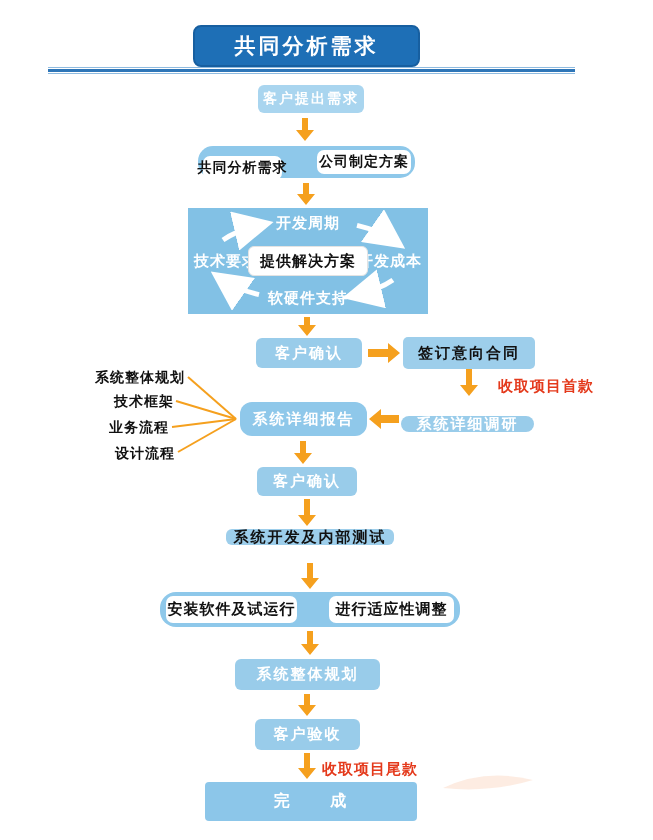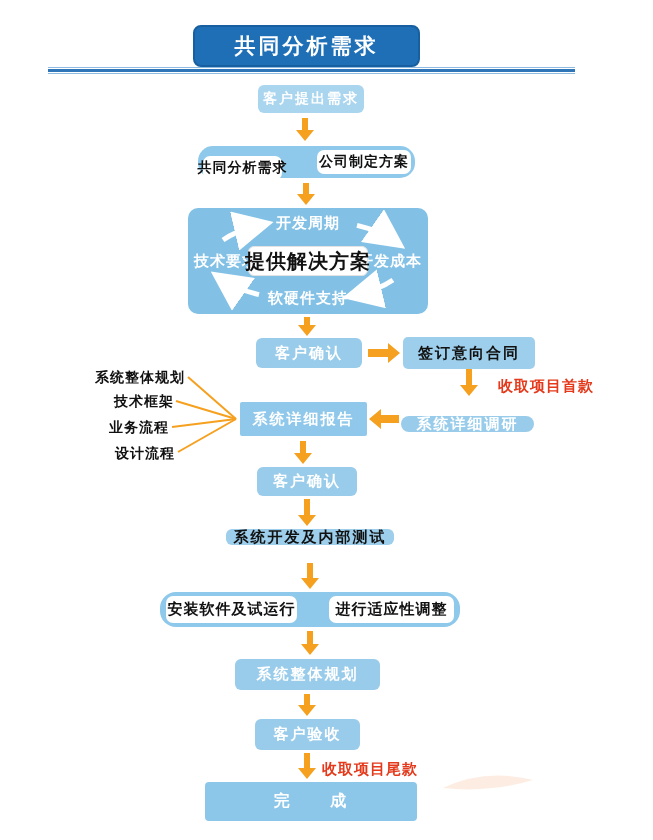--- a/index.html
+++ b/index.html
@@ -25,31 +25,31 @@
     position:absolute;left:193px;top:25px;width:223px;height:38px;
     background:#1E6FB6;border:2px solid #175FA0;border-radius:8px;
     display:flex;align-items:center;justify-content:center;
     color:#ffffff;font-size:21px;font-weight:700;letter-spacing:3px;
   }
   .divider{position:absolute;left:48px;top:67px;width:527px;}
   .divider .thin{height:1px;background:#8FBBE0;}
   .divider .thick{height:3px;background:#2E76B8;margin:1px 0;}
   .bigbox{
     position:absolute;left:188px;top:208px;width:240px;height:106px;
-    background:#82C1E5;border-radius:10px;
+    background:#82C1E5;border-radius:0;
   }
   .bigbox .lbl{
     position:absolute;color:#ffffff;font-weight:700;font-size:15px;
     letter-spacing:1px;white-space:nowrap;
   }
   .bigbox .center-white{
     position:absolute;left:50%;top:50%;transform:translate(-50%,-50%);
     width:118px;height:28px;background:#ffffff;border-radius:6px;
     display:flex;align-items:center;justify-content:center;
-    color:#111111;font-weight:700;font-size:20px;letter-spacing:1px;
+    color:#111111;font-weight:700;font-size:15px;letter-spacing:1px;
     border:1px solid #e3e3e3;white-space:nowrap;
   }
   .side-label{
     position:absolute;color:#111111;font-weight:700;font-size:14px;
     letter-spacing:1px;white-space:nowrap;
   }
   .note-red{
     position:absolute;color:#E4391B;font-weight:700;font-size:15px;
     letter-spacing:1px;white-space:nowrap;
   }
@@ -126,21 +126,21 @@
   <div class="lbl" style="bottom:6px;left:50%;transform:translateX(-50%);">软硬件支持</div>
   <div class="center-white">提供解决方案</div>
 </div>
 
 <div class="box blue" style="left:256px;top:338px;width:106px;height:30px;">客户确认</div>
 <div class="box blue-dk-text" style="left:403px;top:337px;width:132px;height:32px;border-radius:5px;">签订意向合同</div>
 
 <div class="note-red" style="left:498px;top:377px;">收取项目首款</div>
 
 <div class="box blue" style="left:401px;top:404px;width:133px;height:16px;border-radius:8px;margin-top:12px;">系统详细调研</div>
-<div class="box" style="left:240px;top:402px;width:127px;height:34px;background:#8FC8EA;color:#fff;border-radius:2px;">系统详细报告</div>
+<div class="box" style="left:240px;top:402px;width:127px;height:34px;background:#8FC8EA;color:#fff;border-radius:12px;">系统详细报告</div>
 
 <div class="side-label" style="left:95px;top:369px;">系统整体规划</div>
 <div class="side-label" style="left:114px;top:393px;">技术框架</div>
 <div class="side-label" style="left:109px;top:419px;">业务流程</div>
 <div class="side-label" style="left:115px;top:445px;">设计流程</div>
 
 <div class="box blue" style="left:257px;top:467px;width:100px;height:29px;">客户确认</div>
 
 <div class="box blue-dk-text" style="left:226px;top:529px;width:168px;height:16px;">系统开发及内部测试</div>
 

